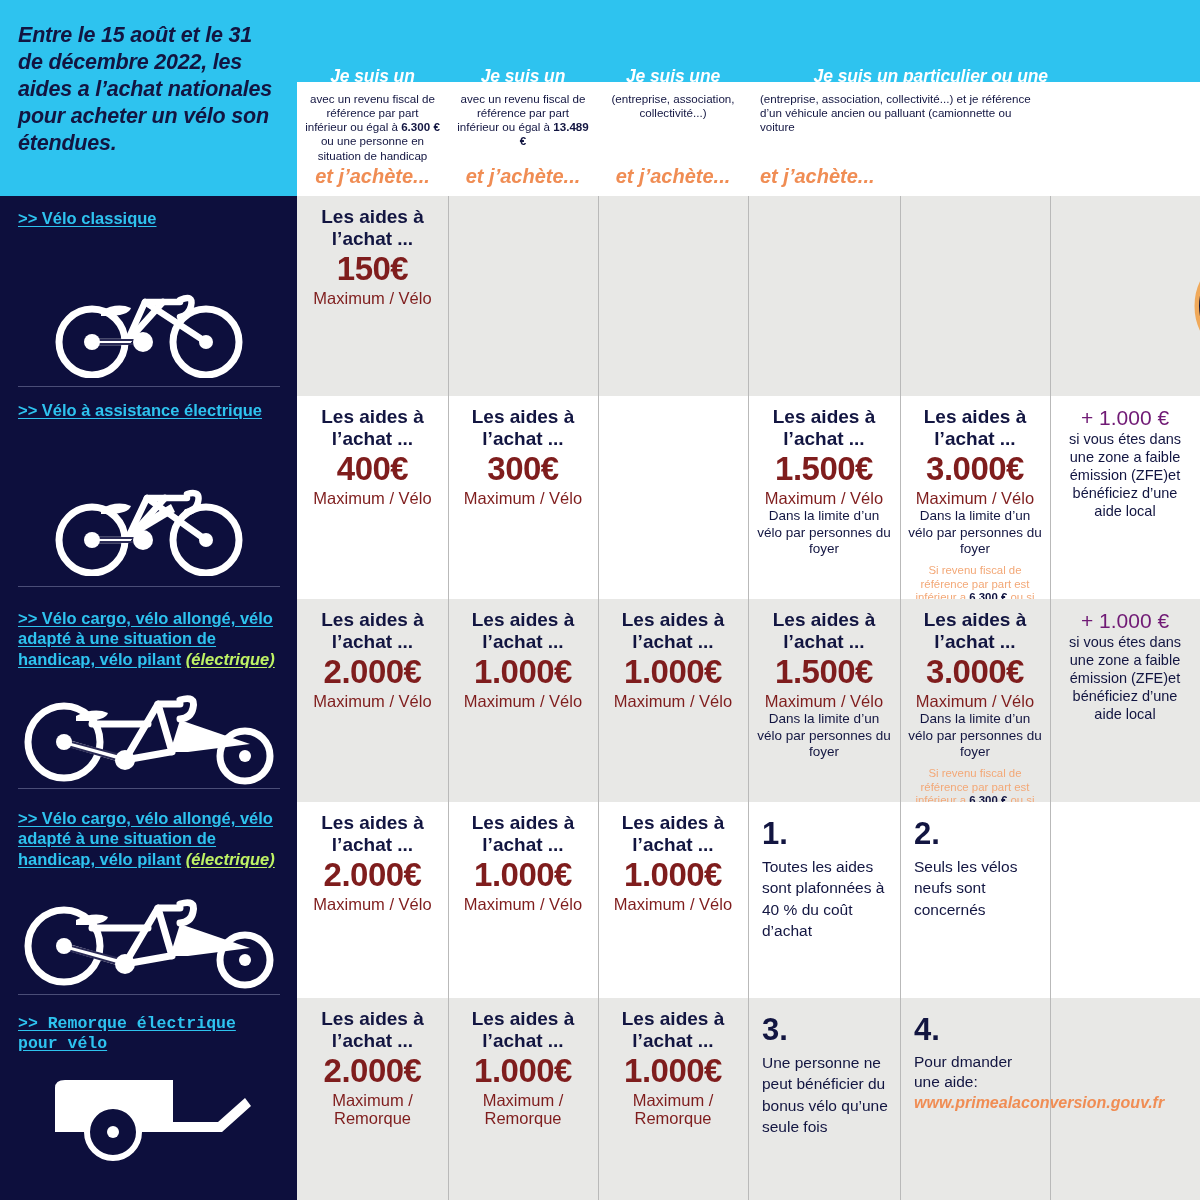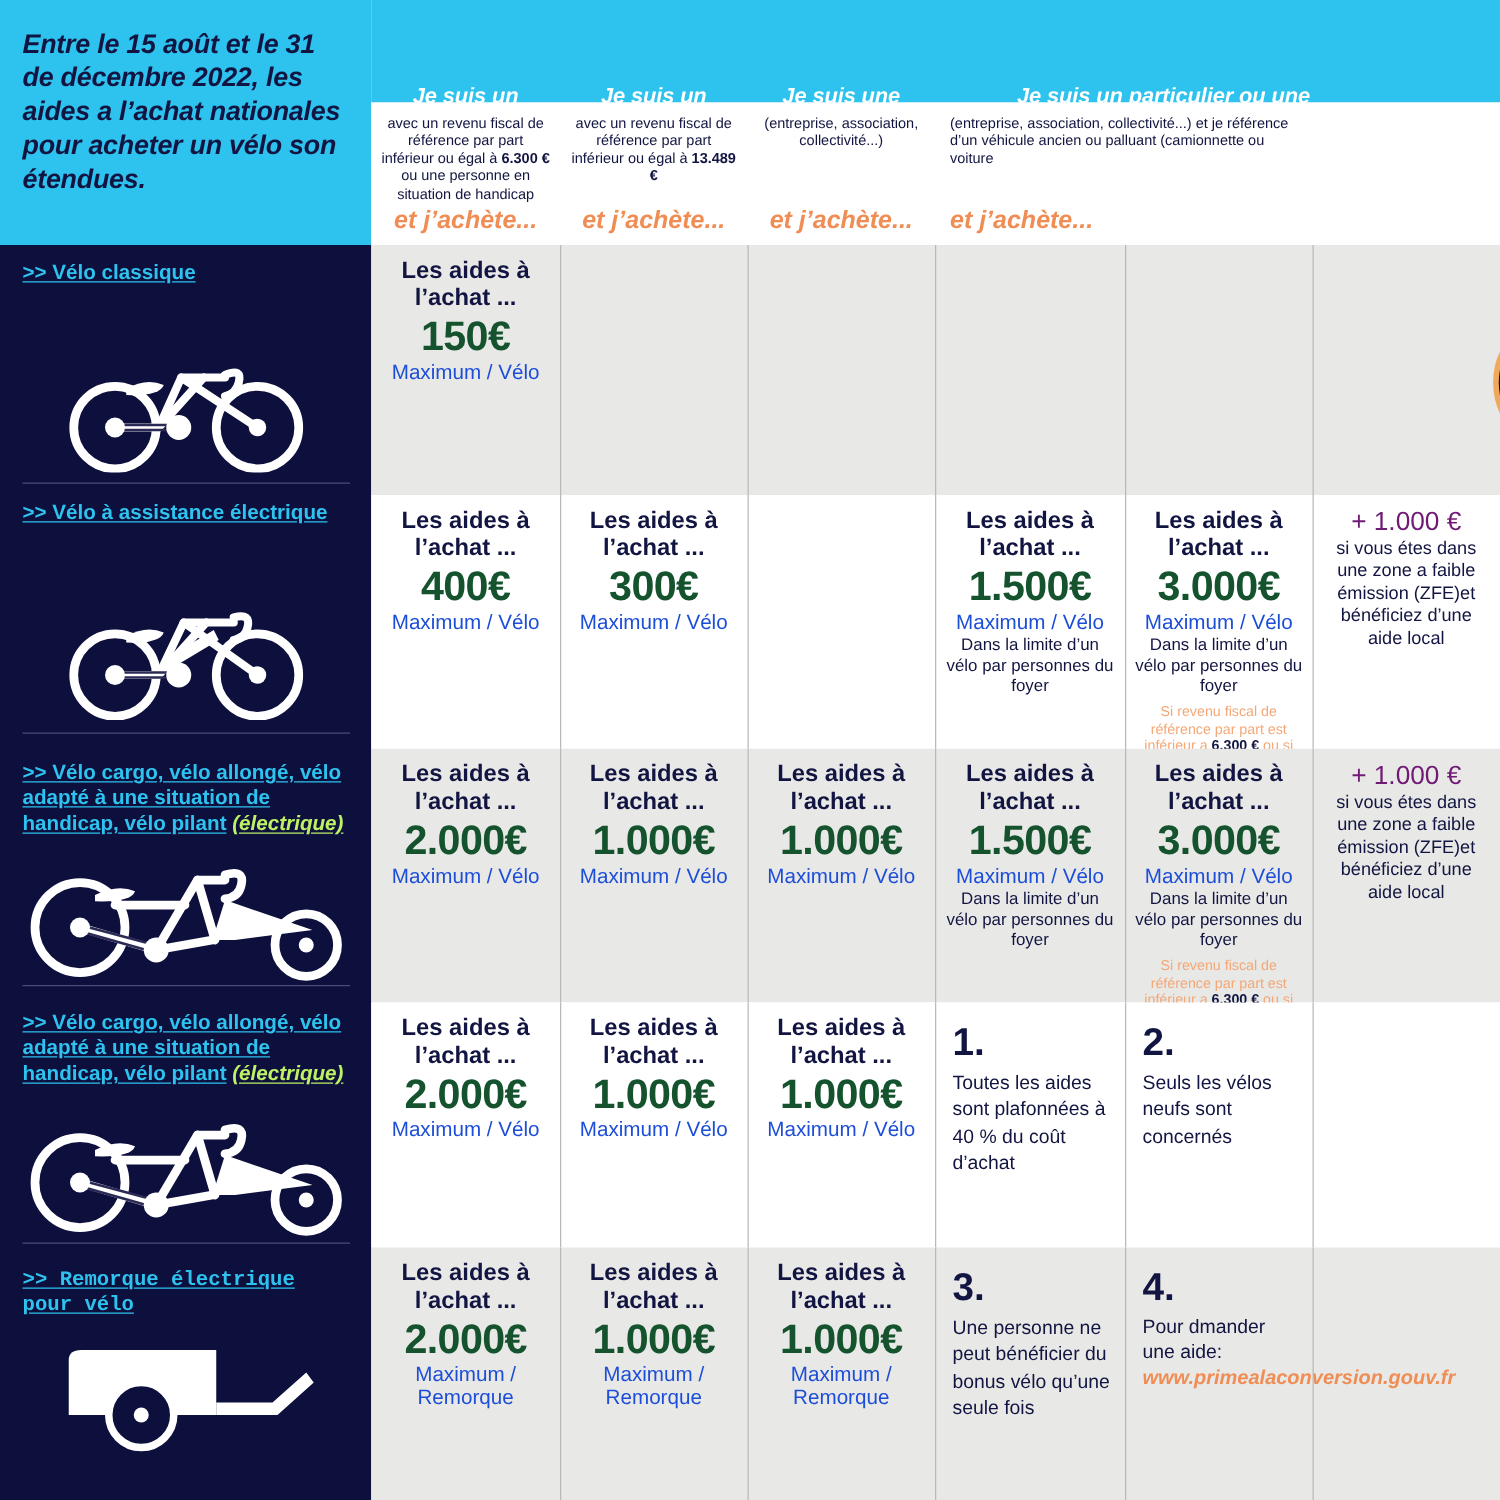--- a/index.html
+++ b/index.html
@@ -71,22 +71,22 @@
   .scol-cta.left { text-align:left; padding-left:12px; }
 
   .row { position:absolute; left:0; width:903px; }
   .row.grey { background:#e8e8e6; }
   .row.white { background:#ffffff; }
 
   .cell { position:absolute; top:0; height:100%; padding:10px 7px 0 7px; text-align:center; }
   .vline { position:absolute; top:0; width:1px; height:100%; background:#b9b9b9; }
 
   .aides { color:#121541; font-size:19px; font-weight:bold; line-height:1.16; }
-  .amount { color:#14532d; font-size:33px; font-weight:bold; line-height:1.08; letter-spacing:-0.5px; margin-top:1px;}
-  .maxi { color:#1d4ed8; font-size:16.5px; line-height:1.14; margin-top:2px; }
+  .amount { color:#7f1d1d; font-size:33px; font-weight:bold; line-height:1.08; letter-spacing:-0.5px; margin-top:1px;}
+  .maxi { color:#7f1d1d; font-size:16.5px; line-height:1.14; margin-top:2px; }
   .limite { color:#121541; font-size:13.5px; line-height:1.2; margin-top:1px;text-align:center; }
   .fisc { color:#f3a877; font-size:11.4px; line-height:1.18; margin-top:7px; }
   .fisc b { color:#121541; font-weight:bold; }
 
   .bonus-amt { color:#701a75; font-size:21px; font-weight:normal; line-height:1.1; }
   .bonus-txt { color:#121541; font-size:14.5px; line-height:1.24; margin-top:2px; }
 
   .note { text-align:left; padding:16px 12px 0 14px; }
   .note-num { color:#121541; font-size:31px; font-weight:bold; line-height:1; }
   .note-txt { color:#121541; font-size:15.5px; line-height:1.38; margin-top:7px; }

